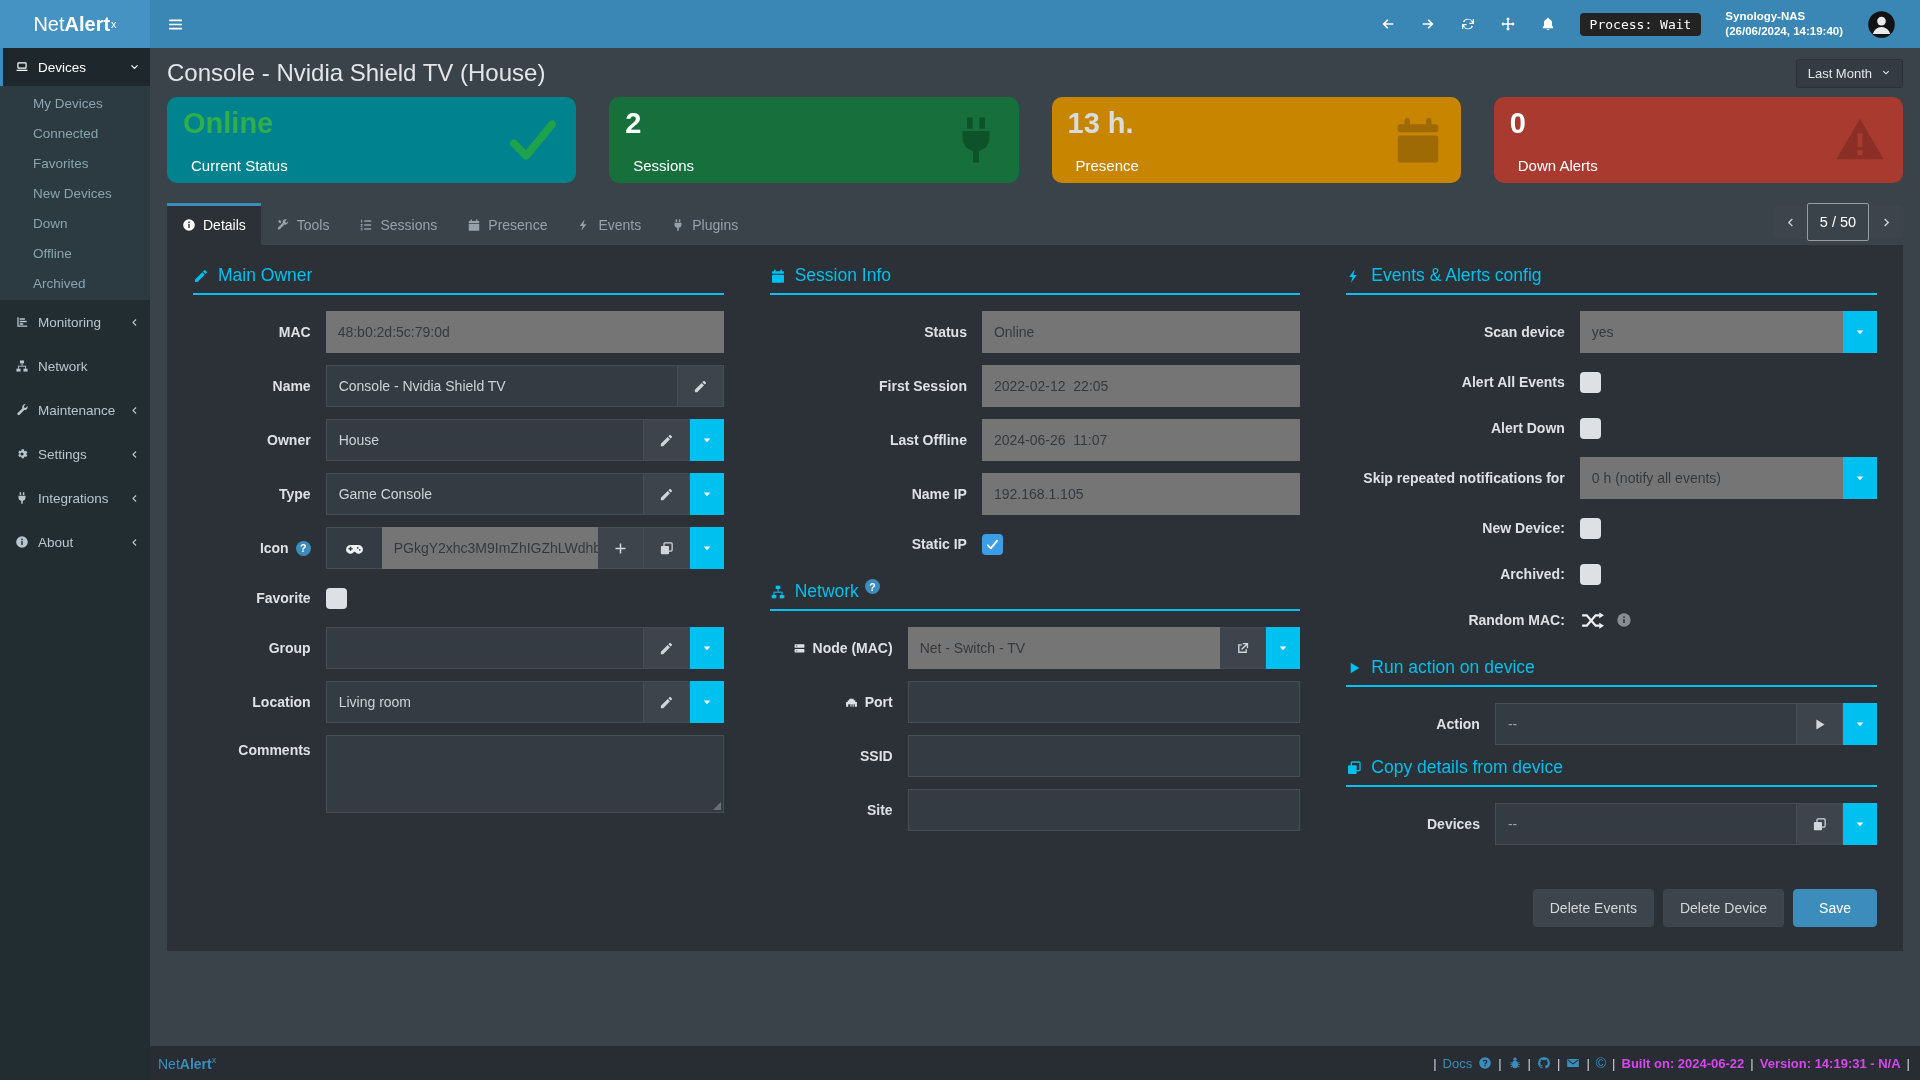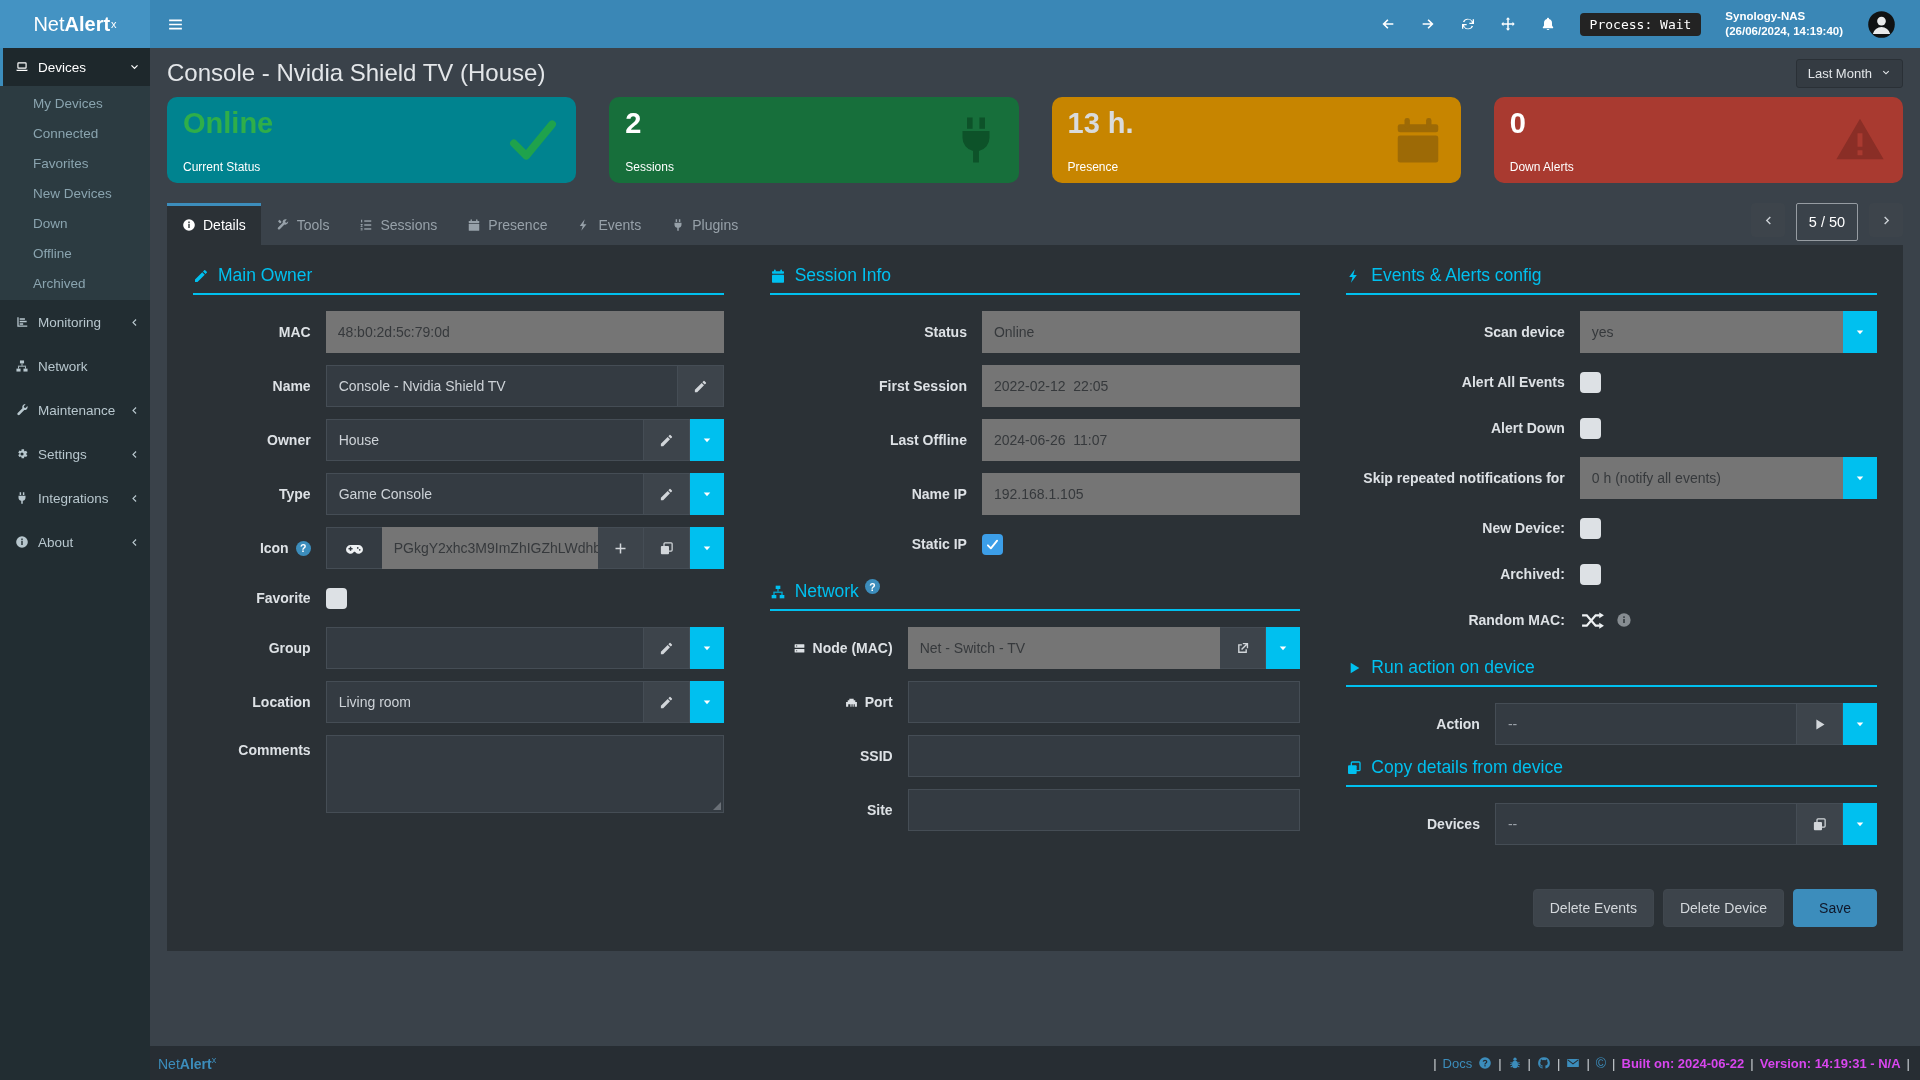--- a/index.html
+++ b/index.html
@@ -39,29 +39,29 @@
   .main { position:absolute; left:150px; top:48px; right:0; bottom:34px; background:#3a424a; overflow:hidden; }
   .content-header { height:48px; display:flex; align-items:center; padding:2px 17px 0; }
   .page-title { font-size:24px; color:#e3e6e9; font-weight:400; }
   .period { margin-left:auto; background:#343b42; border:1px solid #2a3036; border-radius:3px; color:#e3e6e9; font-size:13px; padding:6px 11px; display:flex; align-items:center; gap:9px; cursor:pointer; }
   .period .ico { font-size:10px; }
 
   
   .cards { display:flex; gap:33px; padding:1px 17px 0; }
   .card { flex:1; height:86px; border-radius:10px; padding:8px 16px; position:relative; color:#fff; overflow:hidden; }
   .card-value { font-size:29px; font-weight:bold; line-height:1.25; }
-  .card-label { position:absolute; left:16px; bottom:9px; font-size:12px; }
+  .card-label { position:absolute; left:24px; bottom:9px; font-size:15px; }
   .card-icon { position:absolute; right:16px; top:50%; transform:translateY(-50%); font-size:54px; display:flex; }
 
   
   .tabs-row { margin-top:20px; padding:0 17px; display:flex; align-items:flex-end; }
   .tab { display:flex; align-items:center; gap:7px; padding:11px 15px 12px; font-size:14px; color:#97a1a9; border-top:3px solid transparent; cursor:pointer; }
   .tab.active { background:#2b3136; color:#fff; border-top-color:#3c8dbc; }
   .tab .ico { font-size:14px; }
-  .pagination { margin-left:auto; display:flex; gap:11px; margin-bottom:4px; }
+  .pagination { margin-left:auto; display:flex; align-items:center; margin-bottom:4px; }
   .page-btn { width:34px; height:34px; background:#3d444b; border-radius:4px; color:#ccd1d6; font-size:13px; cursor:pointer; }
   .page-ind { min-width:62px; height:38px; border:1px solid #969ca2; border-radius:2px; color:#fff; font-size:14.5px; padding:0 10px; }
 
   
   .panel { margin:0 17px; background:#2b3136; padding:20px 26px 24px; }
   .columns { display:flex; gap:46px; }
   .col { flex:1; min-width:0; }
   .section + .section { margin-top:20px; }
   .section.tight { margin-top:6px; }
   .sec-head { display:flex; align-items:center; gap:9px; color:#00c0ef; font-size:17.5px; padding-bottom:7px; border-bottom:2px solid #00c0ef; margin-bottom:16px; }
@@ -87,21 +87,21 @@
   .checkbox.checked { background:#3c9ee8; color:#fff; display:flex; align-items:center; justify-content:center; }
   .checkbox .ico { font-size:13px; }
   .textarea { flex:1; height:78px; background:#343b42; border:1px solid #454d55; position:relative; }
   .textarea::after { content:''; position:absolute; right:2px; bottom:2px; width:0; height:0; border-left:8px solid transparent; border-bottom:8px solid #6a7077; }
   .icons-ctrl { display:flex; align-items:center; gap:11px; }
   .shuffle-ic { font-size:25px; color:#eef1f3; display:flex; }
   .infodot-ic { font-size:16px; color:#878d92; display:flex; }
 
   .btn-row { display:flex; justify-content:flex-end; gap:9px; margin-top:32px; }
   .btn { height:38px; padding:0 16px; border-radius:4px; background:#3d444b; border:1px solid #40474e; color:#d3d7db; font-size:14px; display:flex; align-items:center; cursor:pointer; }
-  .btn.primary { background:#3c8dbc; border-color:#3c8dbc; color:#0f172a; padding:0 25px;text-align:center; }
+  .btn.primary { background:#3c8dbc; border-color:#3c8dbc; color:#ffffff; padding:0 25px;text-align:center; }
 
   
   .footer { position:absolute; left:150px; right:0; bottom:0; height:34px; background:#272d33; display:flex; align-items:center; padding:0 10px 0 8px; font-size:13px; z-index:6; }
   .footer-brand { color:#3c8dbc; font-size:14px; }
   .footer-brand .b-bold { font-weight:bold; }
   .footer-brand sup { font-size:9px; }
   .footer-right { margin-left:auto; display:flex; align-items:center; gap:6px; }
   .f-sep { color:#cfd4d8; }
   .f-link { color:#3c8dbc; cursor:pointer; }
   .f-text { color:#d946ef; font-weight:bold; }

